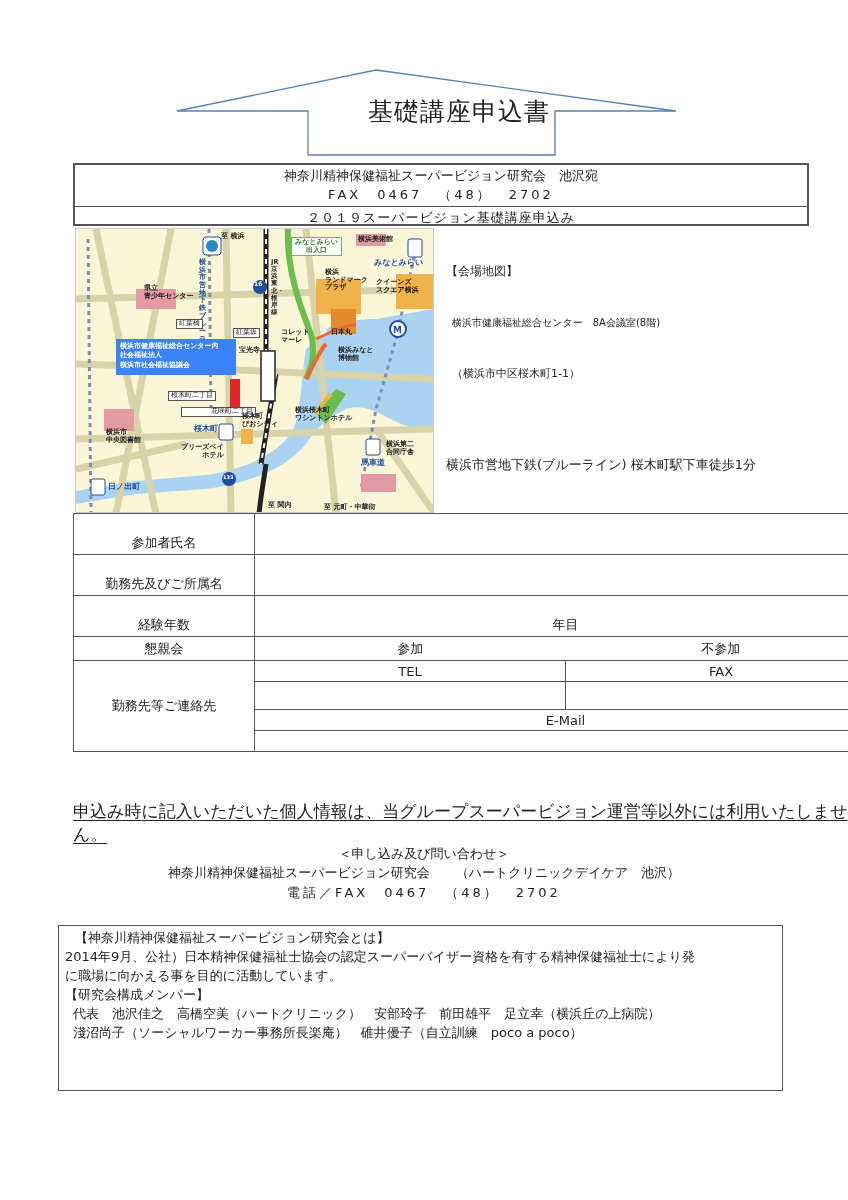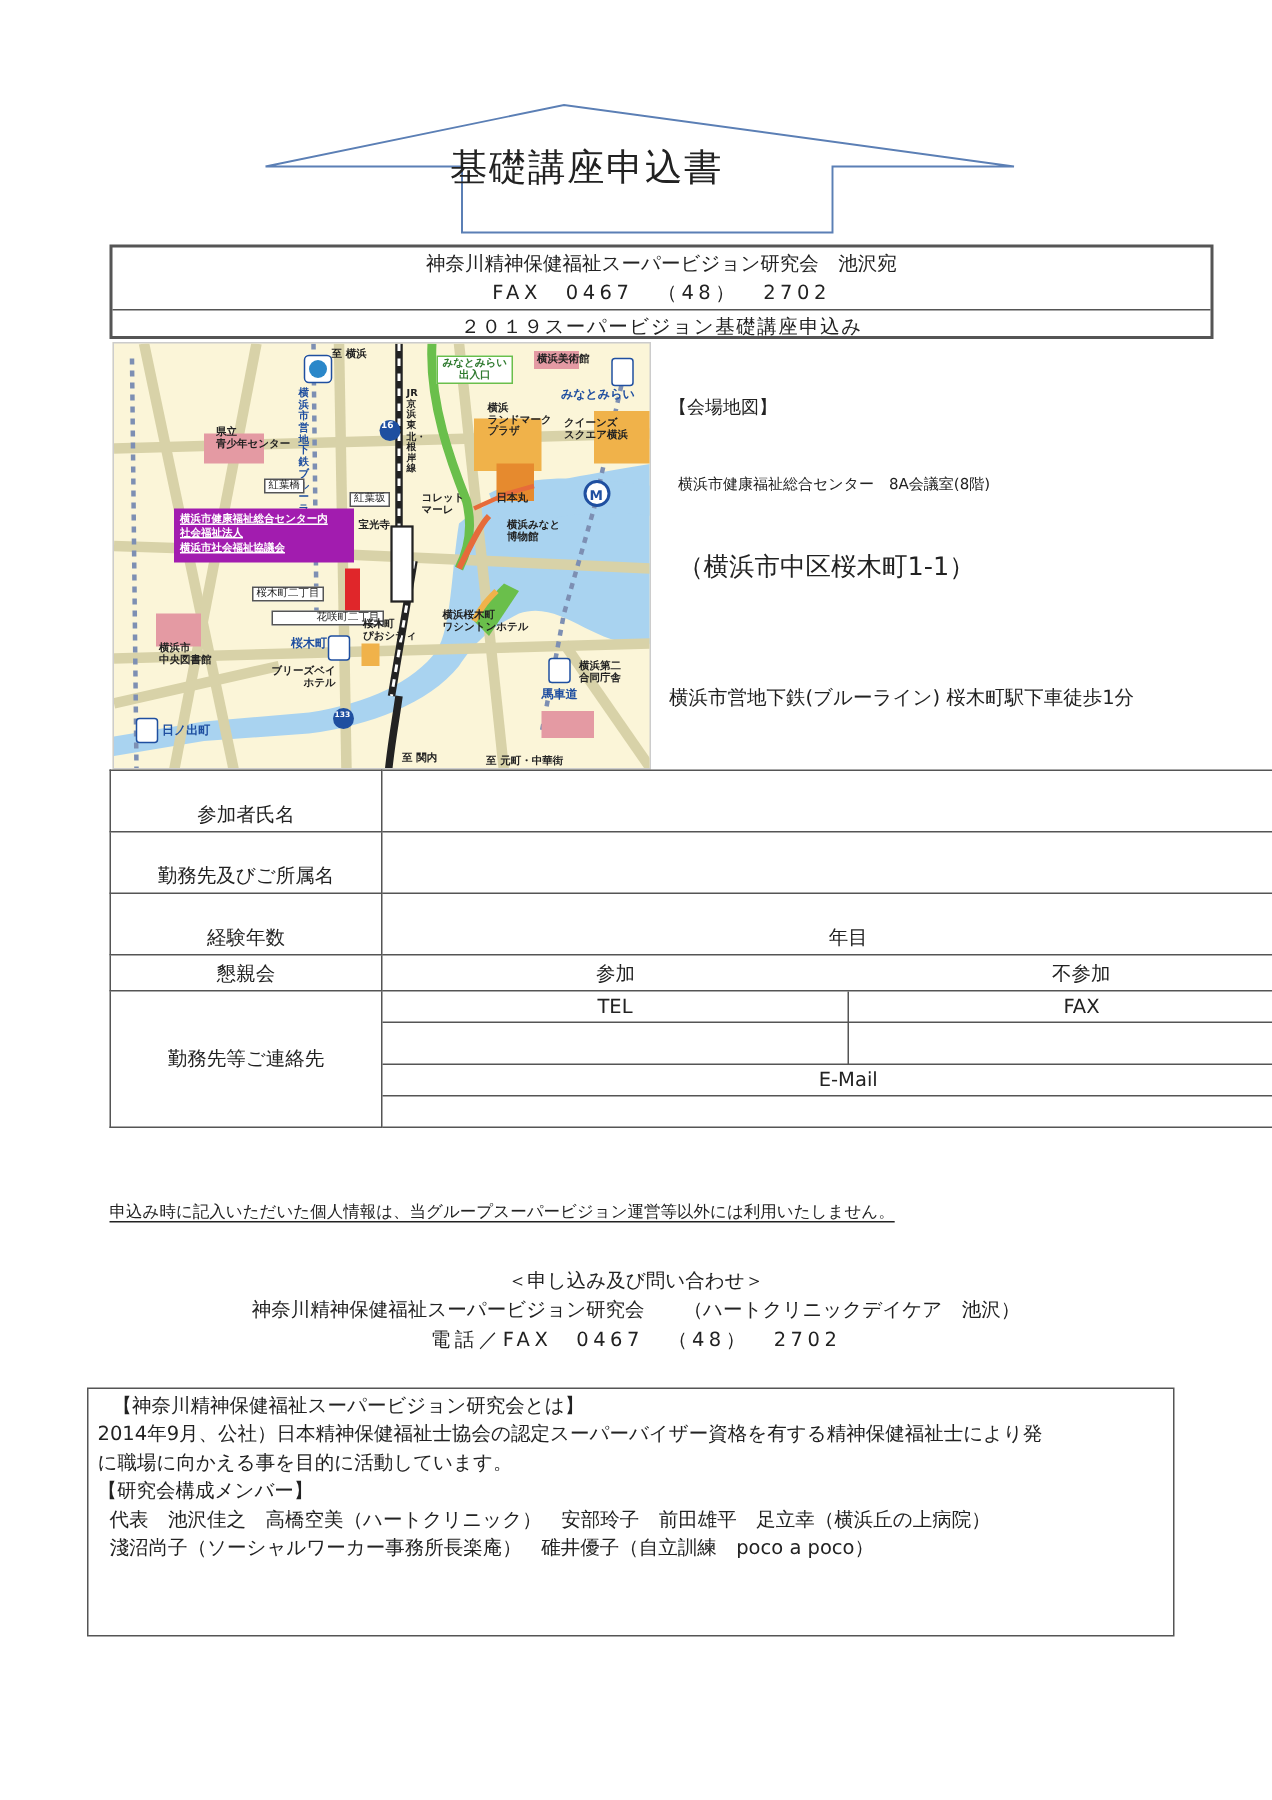--- a/index.html
+++ b/index.html
@@ -1,43 +1,43 @@
 <!DOCTYPE html>
 <html><head>
 <meta charset="utf-8">
 <style>
   html, body { margin: 0; padding: 0; }
   body { width: 848px; height: 1200px; background: #fff; position: relative; font-family: "DejaVu Sans", sans-serif; color: #222; overflow: hidden; }
   .arrow-svg { position: absolute; left: 175px; top: 60px; }
-  .title { position: absolute; left: 300px; top: 95px; width: 250px; text-align: left; font-size: 25px; color: #222; letter-spacing: 1px; }
+  .title { position: absolute; left: 300px; top: 95px; width: 250px; text-align: right; font-size: 25px; color: #222; letter-spacing: 1px; }
   .hdr-box { position: absolute; left: 73px; top: 163px; width: 736px; height: 63px; border: 2px solid #555; box-sizing: border-box; }
   .hdr-line1 { position: absolute; left: 0; right: 0; top: 2px; text-align: center; font-size: 13px; }
   .hdr-line2 { position: absolute; left: 0; right: 0; top: 21px; text-align: center; font-size: 13px; letter-spacing: 3px; }
   .hdr-divider { position: absolute; left: 0; right: 0; top: 41px; border-top: 1.5px solid #555; }
   .hdr-line3 { position: absolute; left: 0; right: 0; top: 44px; text-align: center; font-size: 13px; letter-spacing: 1px; }
 
   .map { position: absolute; left: 75px; top: 228px; width: 359px; height: 285px; background: #fbf5d8; overflow: hidden; border: 1px solid #ccc; box-sizing: border-box; }
   .map svg { position: absolute; left: 0; top: 0; }
   .maplbl { position: absolute; font-size: 7px; font-weight: bold; color: #222; white-space: nowrap; line-height: 1.1; }
   .maplbl.blue { color: #1f4fa0; }
   .maplbl.boxed { background: #fff; border: 1px solid #555; padding: 0 2px; font-weight: normal; }
-  .red-callout { position: absolute; left: 40px; top: 110px; width: 120px; height: 36px; background: #a21caf; color: #fff; font-size: 7px; font-weight: bold; padding: 3px 4px; box-sizing: border-box; line-height: 1.35; text-decoration: underline; }
+  .red-callout { position: absolute; left: 40px; top: 110px; width: 120px; height: 36px; background: #3b82f6; color: #fff; font-size: 7px; font-weight: bold; padding: 3px 4px; box-sizing: border-box; line-height: 1.35; }
 
   .venue { position: absolute; left: 446px; top: 263px; font-size: 12px; }
   .venue-name { position: absolute; left: 452px; top: 316px; font-size: 10px; }
-  .venue-addr { position: absolute; left: 452px; top: 366px; font-size: 17px; }
+  .venue-addr { position: absolute; left: 452px; top: 366px; font-size: 11px; }
   .venue-access { position: absolute; left: 446px; top: 456px; font-size: 13px; }
 
   table.form { position: absolute; left: 73px; top: 513px; width: 804px; border-collapse: collapse; font-size: 13px; }
   table.form td { border: 1.5px solid #555; padding: 0; text-align: center; }
   .lbl-bottom { vertical-align: bottom; padding-bottom: 2px !important; }
   .contact-tbl { width: 100%; border-collapse: collapse; }
   .contact-tbl td { border: 1px solid #666; height: 20px; font-size: 13px; }
 
-  .privacy { position: absolute; left: 73px; top: 800px; font-size: 11px; text-decoration: underline; text-underline-offset: 3px; }
+  .privacy { position: absolute; left: 73px; top: 800px; font-size: 17px; text-decoration: underline; text-underline-offset: 3px; }
   .inquiry { position: absolute; left: 0; width: 848px; text-align: center; font-size: 13px; }
   .inq-phone { letter-spacing: 3px; }
 
   .about-box { position: absolute; left: 58px; top: 925px; width: 725px; height: 166px; border: 1.5px solid #555; box-sizing: border-box; font-size: 13px; line-height: 19px; padding: 2px 6px; }
   .about-box p { margin: 0; }
   .highlight { background: #d9d9d9; }
 </style>
 </head>
 <body>
 

